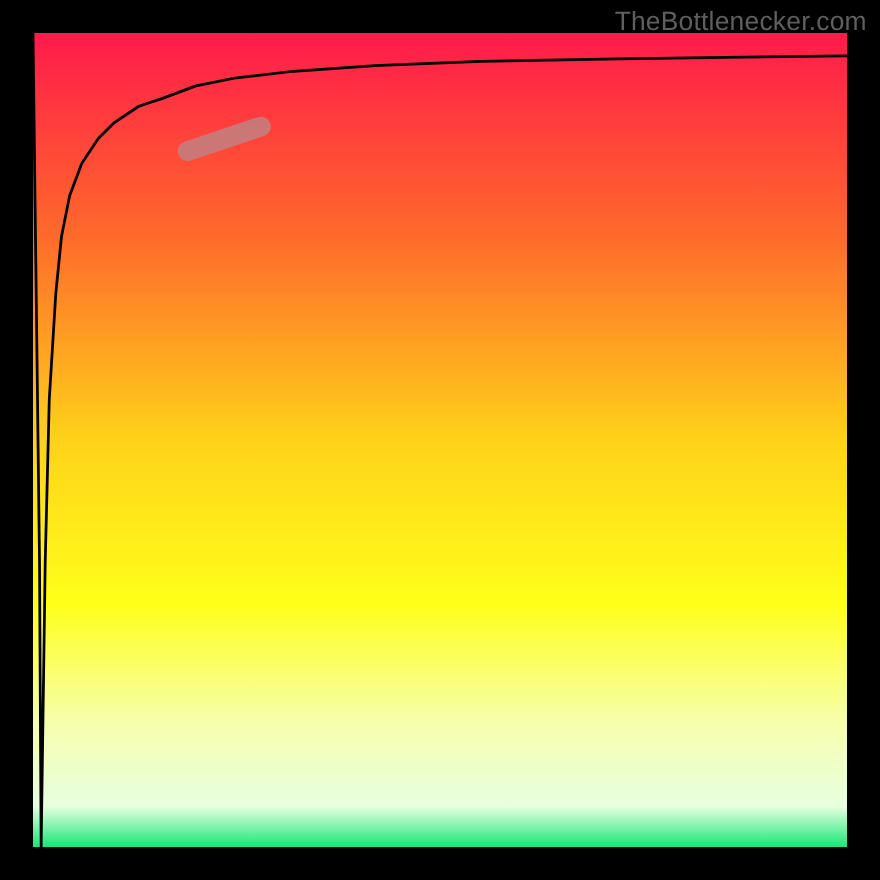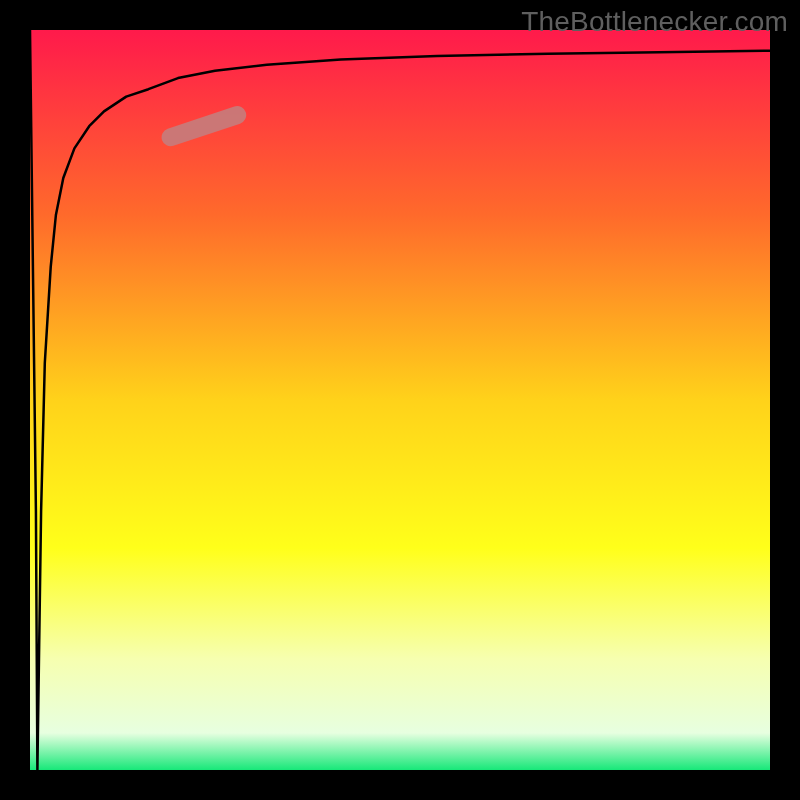--- a/index.html
+++ b/index.html
@@ -12,21 +12,21 @@
   }
   .stage {
     position: relative;
     width: 800px;
     height: 800px;
   }
   .attribution {
     position: absolute;
     top: 6px;
     right: 12px;
-    font-size: 28px;
+    font-size: 24px;
     color: #5f5f5f;
     letter-spacing: 0.2px;
     font-weight: 400;
   }
   svg.chart {
     position: absolute;
     inset: 0;
     width: 800px;
     height: 800px;
     display: block;

